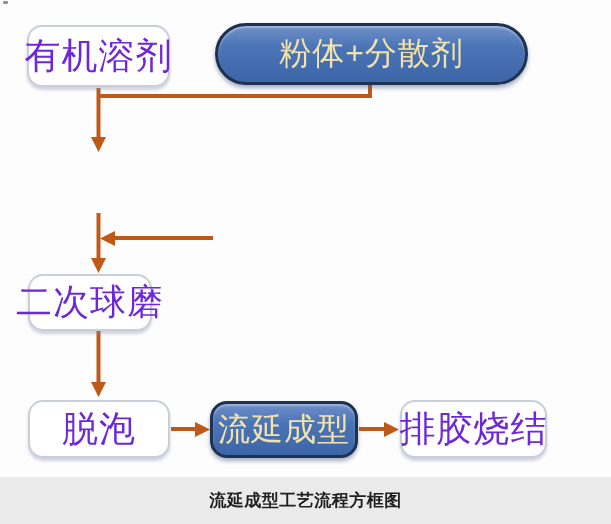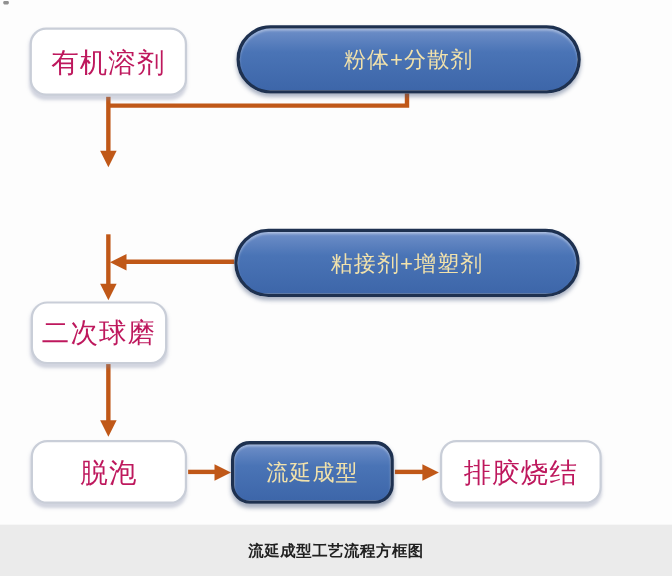--- a/index.html
+++ b/index.html
@@ -9,35 +9,35 @@
     overflow:hidden;
   }
   .connectors{position:absolute;left:0;top:0;width:611px;height:524px;pointer-events:none;}
   .node{
     position:absolute;display:flex;align-items:center;justify-content:center;
     box-sizing:border-box;text-align:center;white-space:nowrap;
   }
   .node.white{
     background:#ffffff;border:2px solid #c9ced8;border-radius:15px;
     box-shadow:0 3px 3px rgba(125,135,165,0.35);
-    color:#be185d;font-size:25px;letter-spacing:1px;
+    color:#6d28d9;font-size:36px;letter-spacing:1px;
   }
   .node.pill{
     background:linear-gradient(180deg,#6f8fc8 0%,#4a74b6 38%,#3d66a9 100%);
     border:3px solid #1e3150;border-radius:31px;
     box-shadow:0 3px 4px rgba(60,80,120,0.45), inset 0 2px 2px rgba(255,255,255,0.35);
-    color:#f2e2ab;font-size:20px;letter-spacing:1px;
+    color:#f2e2ab;font-size:32px;letter-spacing:1px;
   }
   .node.pill.small{border-radius:17px;text-align:center;}
   .caption-band{
     position:absolute;left:0;top:477px;width:611px;height:47px;background:#ebebeb;
     display:flex;align-items:center;justify-content:center;
   }
   .caption-text{
-    color:#202020;font-size:14px;font-weight:bold;letter-spacing:0.5px;
+    color:#202020;font-size:17px;font-weight:bold;letter-spacing:0.5px;
   }
   .artifact{position:absolute;left:3px;top:1px;width:5px;height:3px;background:#4a4a4a;opacity:0.6;border-radius:1px;}
 </style>
 </head>
 <body>
 
 <div class="stage">
 
   <div class="artifact"></div>
 
@@ -82,23 +82,20 @@
   </div>
 
   <div class="node white" style="left:400px;top:400px;width:147px;height:58px;">
     <span>排胶烧结</span>
   </div>
 
   <div class="node pill" style="left:215px;top:23px;width:313px;height:62px;">
     <span>粉体+分散剂</span>
   </div>
 
-  <div class="node pill" style="left:213px;top:208px;width:314px;height:62px;">
-    <span>粘接剂+增塑剂</span>
-  </div>
 
   <div class="node pill small" style="left:210px;top:401px;width:148px;height:57px;">
     <span>流延成型</span>
   </div>
 
   <div class="caption-band">
     <span class="caption-text">流延成型工艺流程方框图</span>
   </div>
 
 </div>

